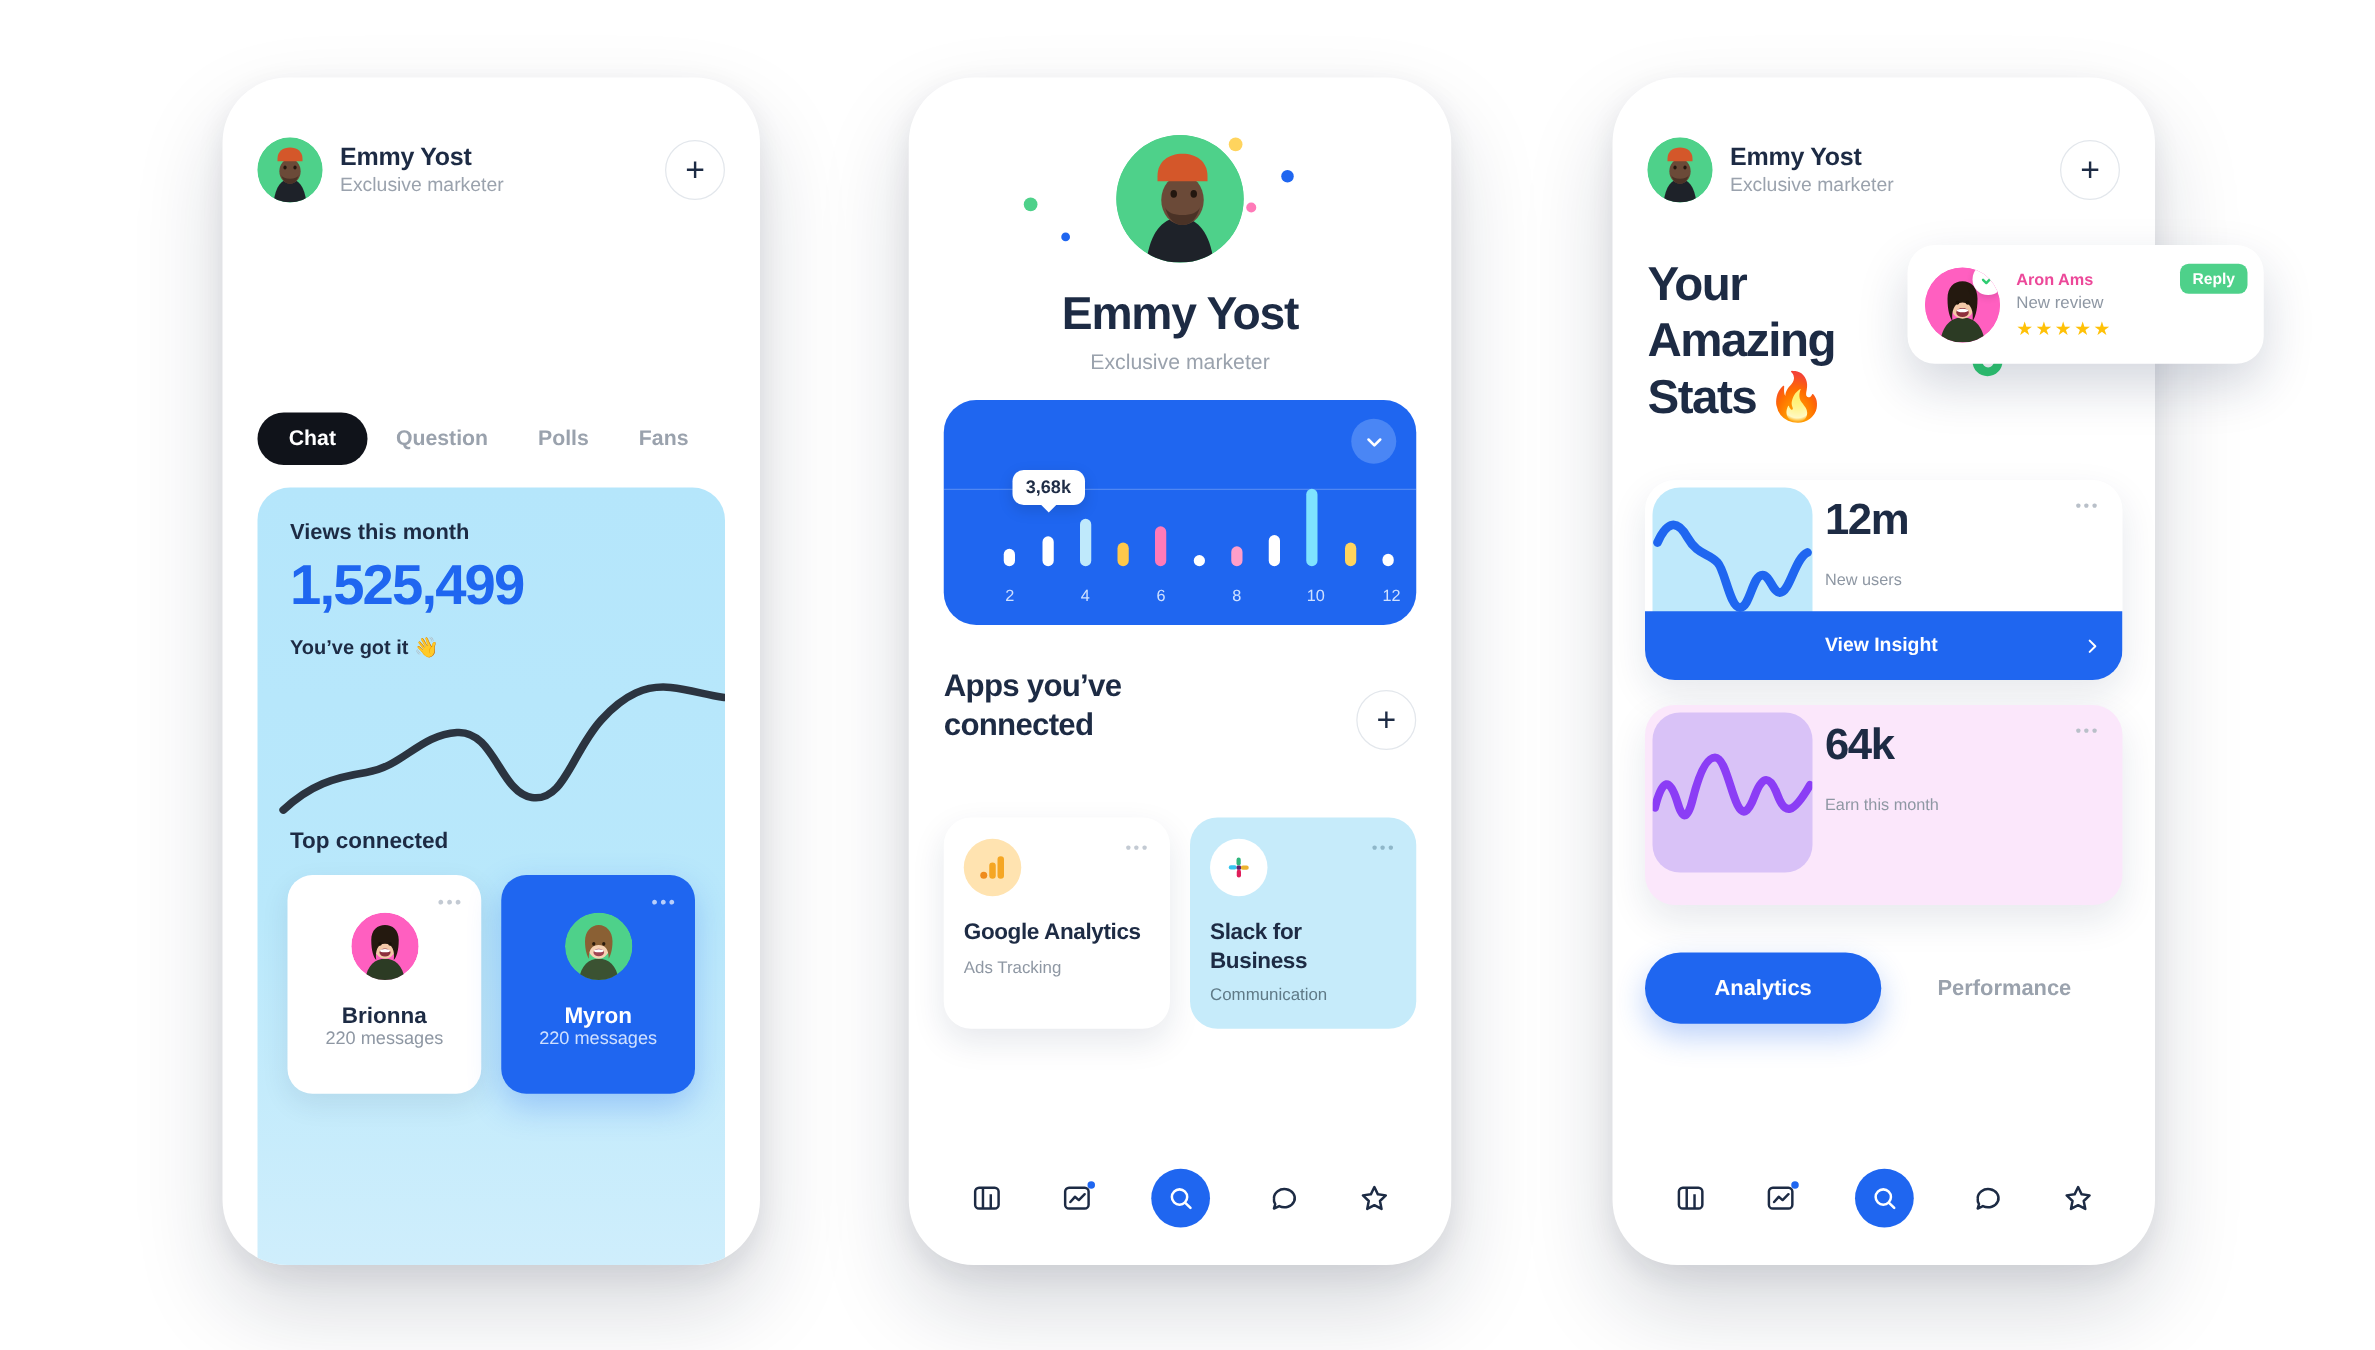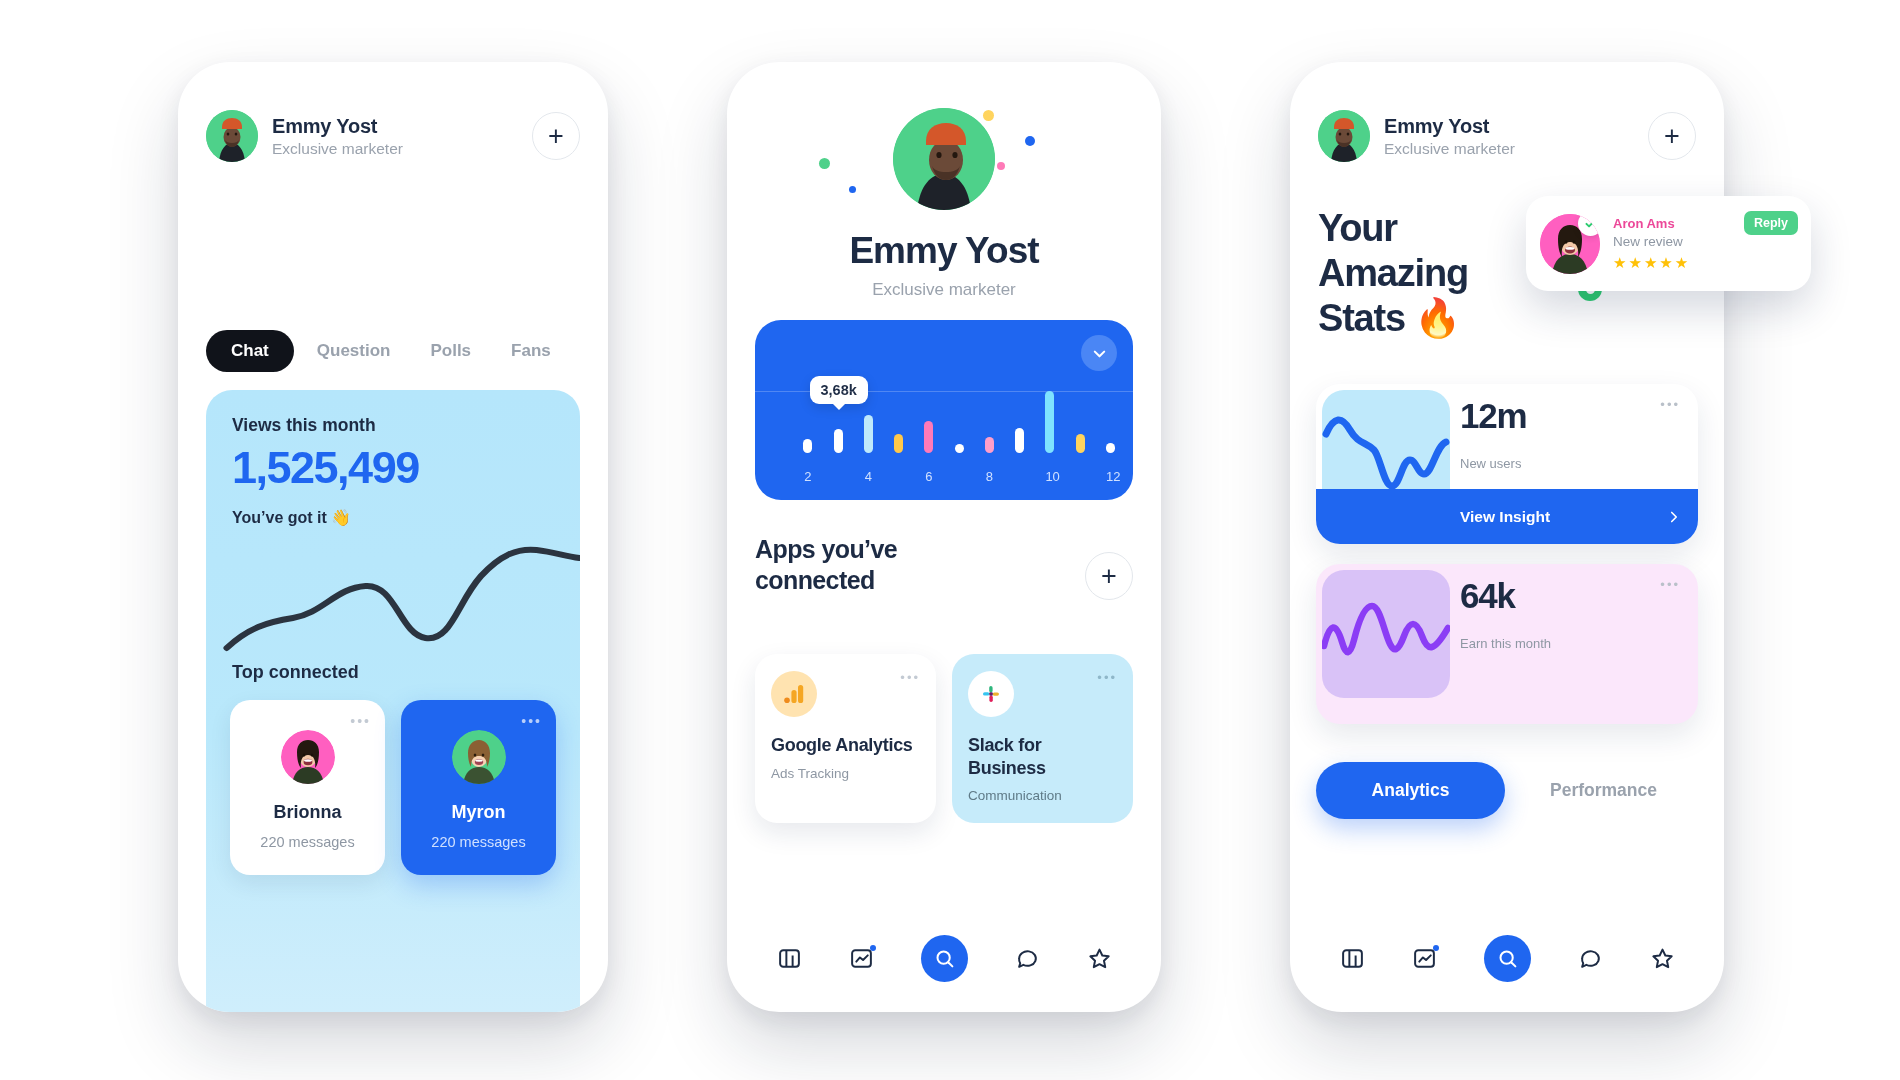--- a/index.html
+++ b/index.html
@@ -88,21 +88,21 @@
     position: relative; min-height: 175px;
     display:flex; flex-direction:column; align-items:center;
   }
   .aud-card.white { background:#ffffff; box-shadow:0 8px 22px rgba(20,40,80,.09); }
   .aud-card.blue  { background:#1f66f0; box-shadow:0 10px 26px rgba(31,102,240,.28); }
   .aud-dots { position:absolute; right:14px; top:14px; letter-spacing:2px; font-size:14px; line-height:1; }
   .aud-card.white .aud-dots { color:#c3cad3; }
   .aud-card.blue  .aud-dots { color:#b8cffb; }
   .aud-av { width:54px; height:54px; border-radius:50%; margin-top:16px; overflow:hidden; }
   .aud-name { margin-top:18px; font-size:18px; font-weight:700; }
-  .aud-msgs { margin-top:11px; font-size:14.5px; }
+  .aud-msgs { margin-top:0; font-size:14.5px; }
   .aud-card.white .aud-name { color:#1d2b44; } .aud-card.white .aud-msgs { color:#8e97a3; }
   .aud-card.blue  .aud-name { color:#ffffff; }  .aud-card.blue  .aud-msgs { color:#cfe0ff; }
 
   
   #phone2 .p2-av { position:absolute; left:50%; transform:translateX(-50%); top:46px;
       width:102px; height:102px; }
   .deco { position:absolute; border-radius:50%; }
   #phone2 .p2-name { position:absolute; top:168px; width:100%; text-align:center;
       font-size:37px; font-weight:800; color:#1d2b44; letter-spacing:-1px; }
   #phone2 .p2-role { position:absolute; top:218px; width:100%; text-align:center;

